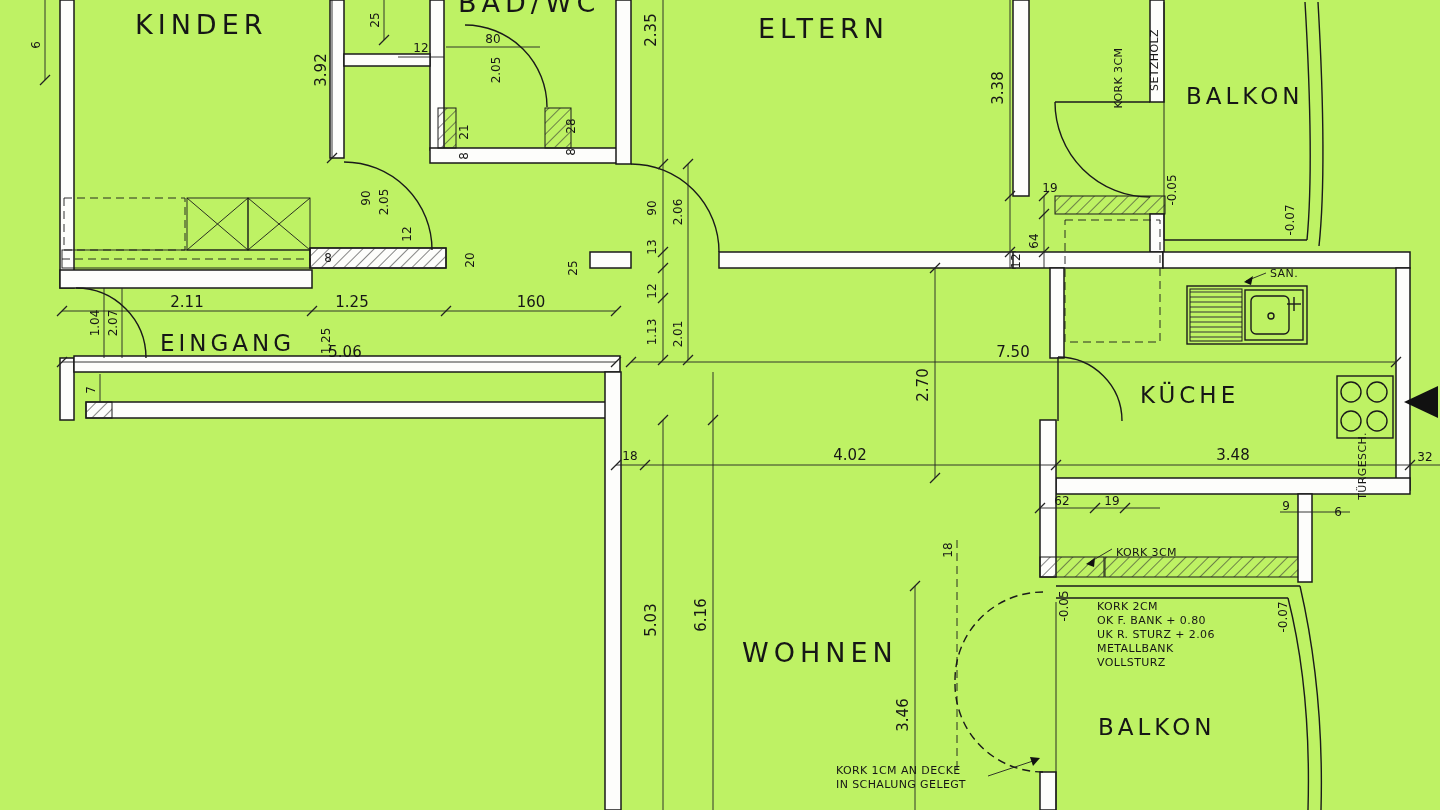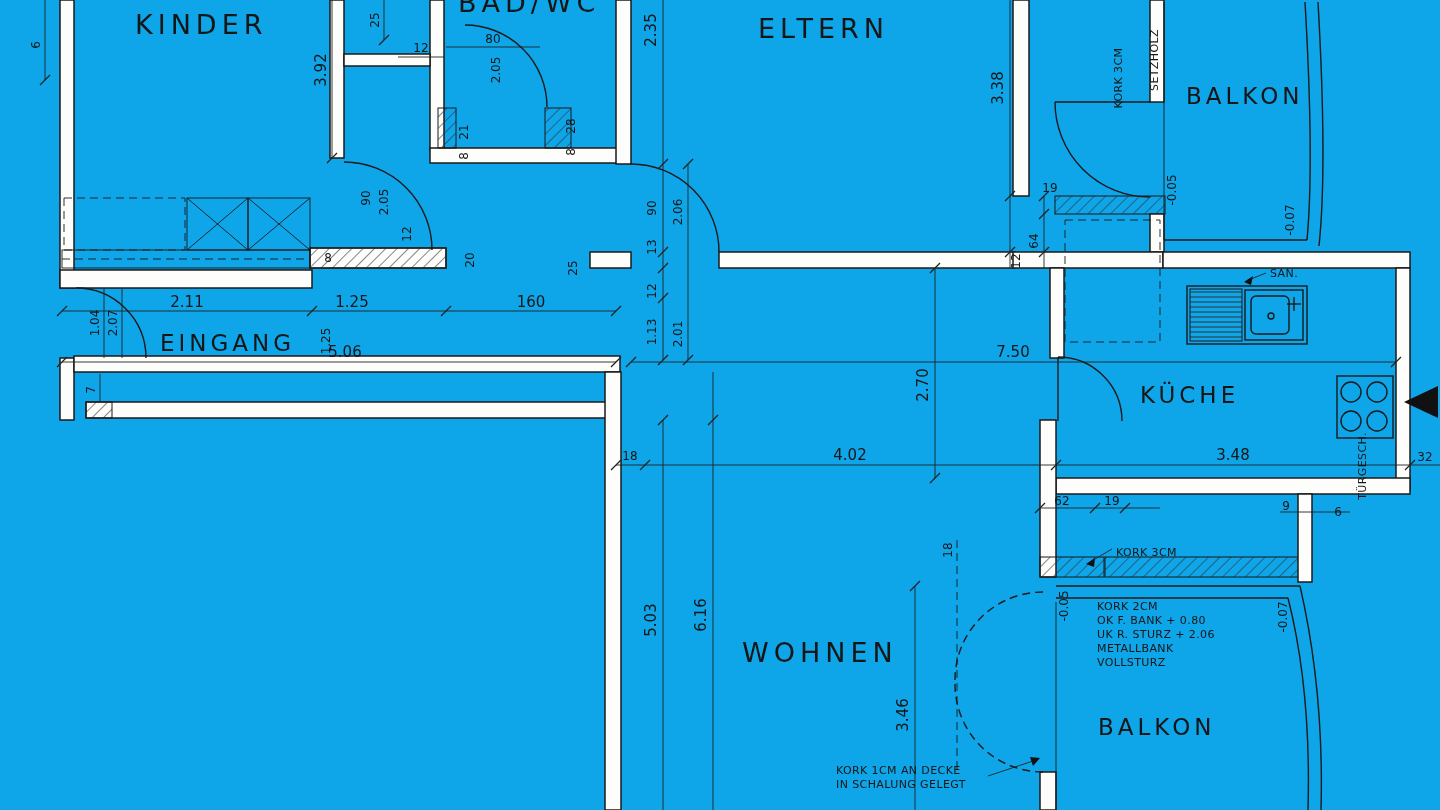--- a/index.html
+++ b/index.html
@@ -1,16 +1,16 @@
 <!DOCTYPE html>
 <html><head>
 <meta charset="utf-8">
 <style>
   html,body{margin:0;padding:0;background:#9a9a96;}
-  .stage{position:relative;width:1440px;height:810px;margin:0 auto;background:#0ea5e9;overflow:hidden;}
+  .stage{position:relative;width:1440px;height:810px;margin:0 auto;background:#bef264;overflow:hidden;}
   svg{position:absolute;left:0;top:0;width:100%;height:100%;}
   text{font-family:"DejaVu Sans","Liberation Sans",sans-serif;fill:#161616;}
   .room{font-size:27px;letter-spacing:5px;font-weight:500;}
   .room-sm{font-size:23px;letter-spacing:4px;font-weight:500;}
   .dim{font-size:15px;}
   .dim-sm{font-size:12px;}
   .note{font-size:11px;letter-spacing:.4px;}
   .w{fill:#fdfdfb;stroke:#1a1a1a;stroke-width:1.5;}
   .ln{fill:none;stroke:#1a1a1a;stroke-width:1.4;}
   .thin{fill:none;stroke:#1a1a1a;stroke-width:.9;}

